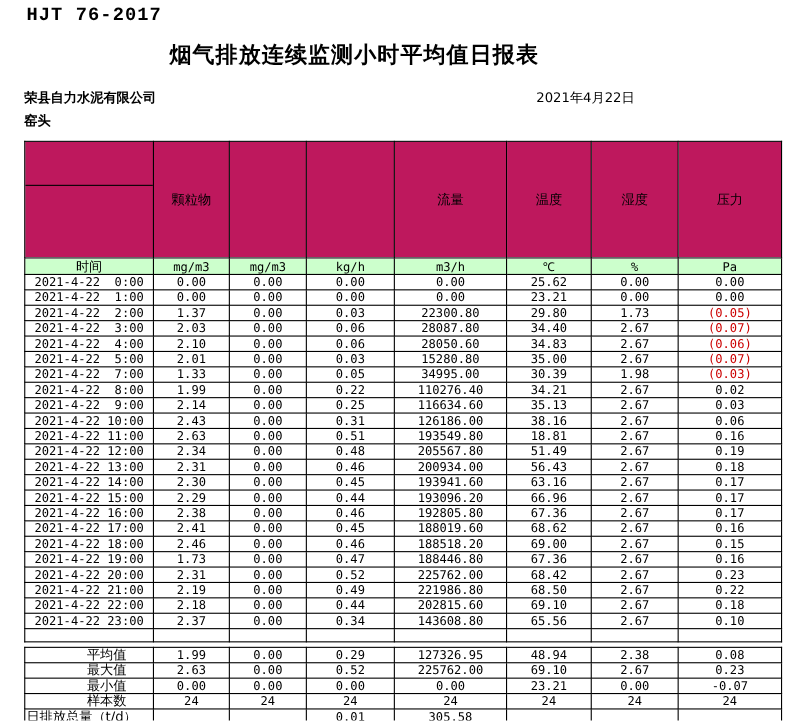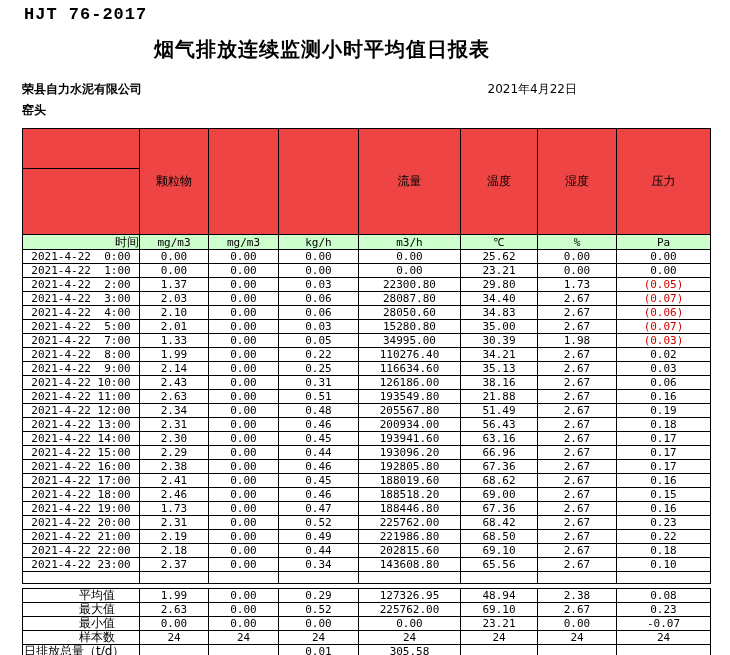--- a/index.html
+++ b/index.html
@@ -39,29 +39,29 @@
     text-align: center;
     vertical-align: middle;
     height: 14px;
     line-height: 13px;
     overflow: hidden;
     white-space: pre;
   }
   tr.group-row th {
     height: 28px; font-weight: normal; font-size: 12px;
     font-family: "DejaVu Sans", sans-serif;
-    background: #ef4444; padding: 0;
+    background: #be185d; padding: 0;
   }
   th.time-head-split { padding: 0; }
   th.time-head-split .split-top { height: 14px; border-bottom: 1px solid #000; }
   th.time-head-split .split-bottom { height: 13px; }
   tr.unit-row th {
     background: #ccffcc; font-weight: normal; height: 15px; font-size: 11px;
   }
-  tr.unit-row th:first-child { font-family: "DejaVu Sans", sans-serif; font-size: 12px; text-align: right; }
+  tr.unit-row th:first-child { font-family: "DejaVu Sans", sans-serif; font-size: 12px; }
   td.neg { color: #cc0000; }
   tr.spacer-row td { height: 12px; }
 
   table.summary { margin-top: 4px; }
   table.summary td.sum-label {
     font-family: "DejaVu Sans", sans-serif; font-size: 12px; padding-left: 32px;
   }
   table.summary tr:last-child td.sum-label { text-align: left; padding-left: 1px; }
 </style>
 </head>
@@ -214,21 +214,21 @@
           <td>38.16</td>
           <td>2.67</td>
           <td>0.06</td>
         </tr>
         <tr>
           <td>2021-4-22 11:00</td>
           <td>2.63</td>
           <td>0.00</td>
           <td>0.51</td>
           <td>193549.80</td>
-          <td>21.88</td>
+          <td>18.81</td>
           <td>2.67</td>
           <td>0.16</td>
         </tr>
         <tr>
           <td>2021-4-22 12:00</td>
           <td>2.34</td>
           <td>0.00</td>
           <td>0.48</td>
           <td>205567.80</td>
           <td>51.49</td>

